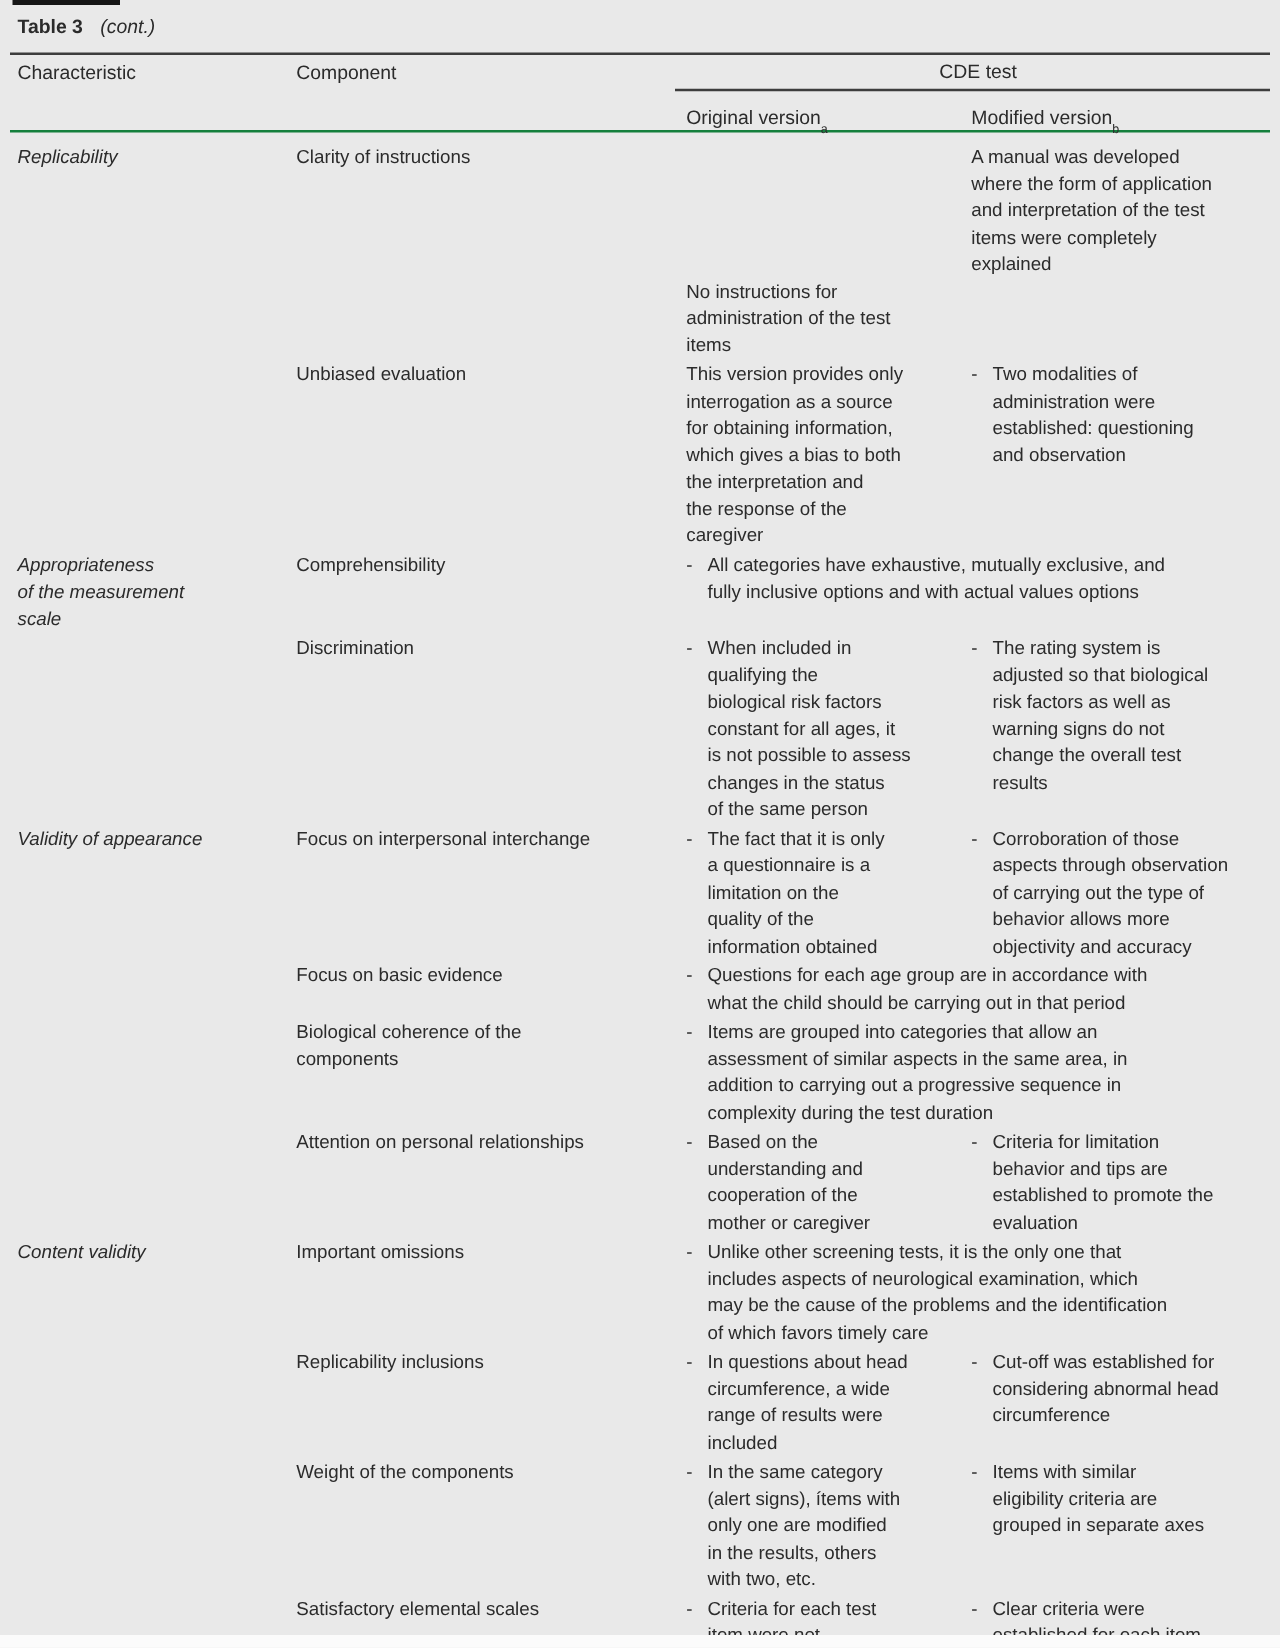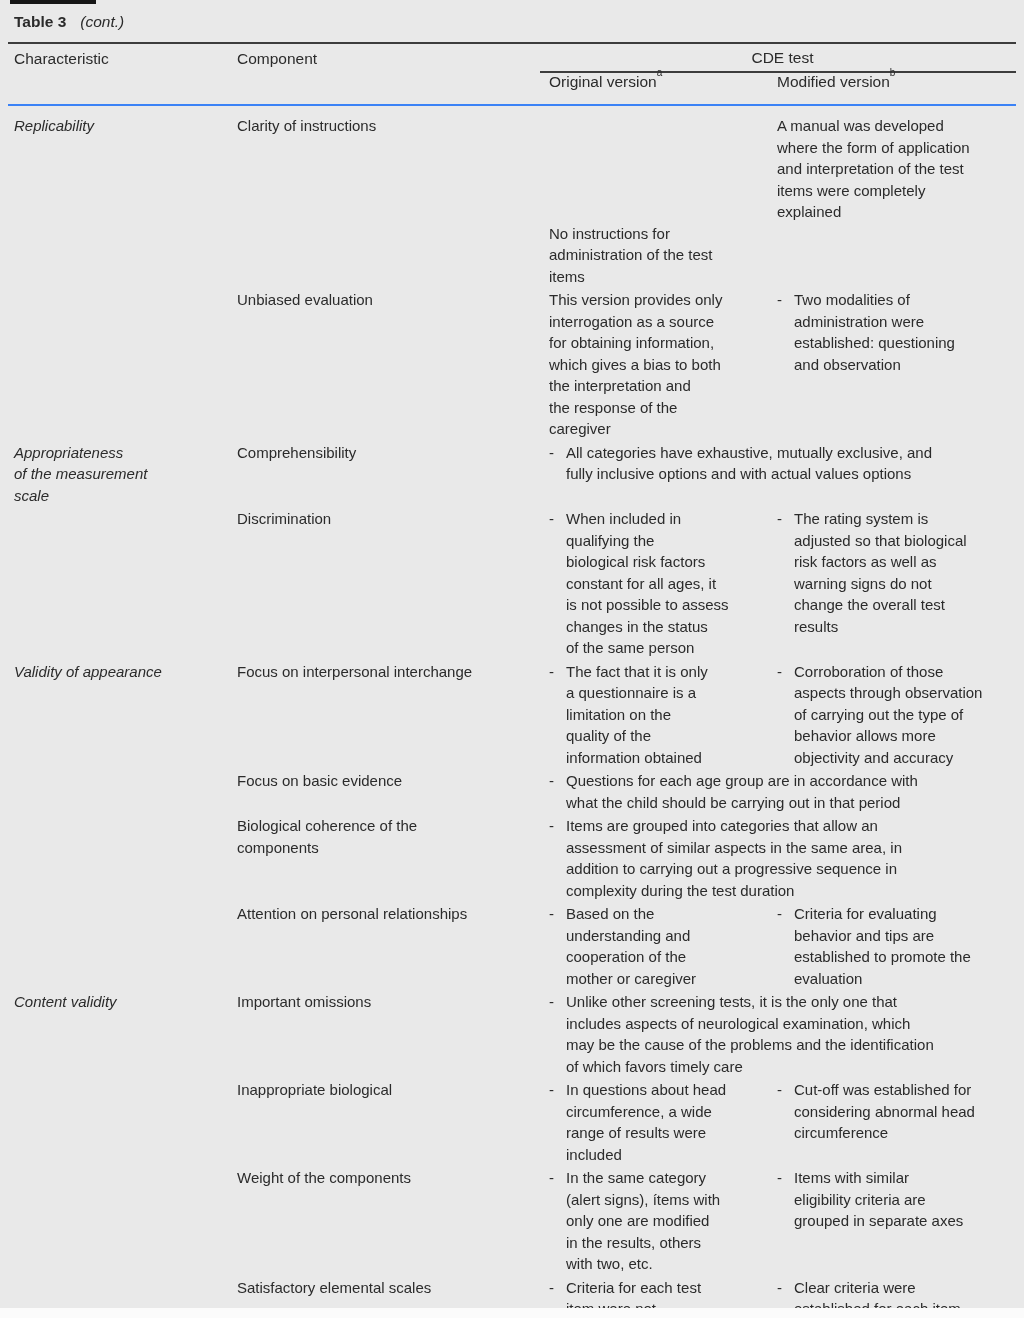--- a/index.html
+++ b/index.html
@@ -25,41 +25,41 @@
   .title-band {
     padding: 13px 0 0 6px;
     height: 44px;
     border-bottom: 2px solid #3d3d3d;
     display: flex; align-items: flex-start; gap: 14px;
   }
   .t-label { font-weight: bold; font-size: 15.5px; }
   .t-cont  { font-style: italic; font-size: 15.5px; }
   
   .header {
-    border-bottom: 2px solid #3b82f6;
+    border-bottom: 2px solid #15803d;
     padding-left: 6px;
   }
   .hrow1 {
     display: grid;
     grid-template-columns: 223px 312px 467px;
     height: 29px;
   }
   .hcell { font-size: 15.5px; display: flex; align-items: center; }
   .cde-cell {
     justify-content: center;
     border-bottom: 2px solid #3d3d3d;
     margin-left: -9px;
     padding-left: 9px;
   }
   .hrow2 {
     display: grid;
     grid-template-columns: 223px 312px 228px 239px;
     height: 31px;
   }
-  .hrow2 .hcell { align-items: flex-start; }
+  .hrow2 .hcell { align-items: flex-end; }
   sup { font-size: 10px; line-height: 0; vertical-align: super; }
   
   .tbody { padding: 9px 0 0 6px; }
   .section + .section { margin-top: 2px; }
   .row {
     display: grid;
     grid-template-columns: 223px 312px 228px 239px;
     align-items: start;
   }
   .row + .row { margin-top: 2px; }
@@ -227,42 +227,42 @@
           <div class="cell c2">Attention on personal relationships</div>
           <div class="cell c3 bcell">
             <span class="bullet">-</span>
             <span class="txt">Based on the
 understanding and
 cooperation of the
 mother or caregiver</span>
           </div>
           <div class="cell c4 bcell">
             <span class="bullet">-</span>
-            <span class="txt"><span>Criteria for evaluating
+            <span class="txt"><span>Criteria for limitation
 behavior and </span><span class="it">tips</span><span> are
 established to promote the
 evaluation</span></span>
           </div>
         </div>
       </div>
 
       <div class="section">
         <div class="row">
           <div class="cell c1">Content validity</div>
           <div class="cell c2">Important omissions</div>
           <div class="cell cspan bcell">
             <span class="bullet">-</span>
             <span class="txt">Unlike other screening tests, it is the only one that
 includes aspects of neurological examination, which
 may be the cause of the problems and the identification
 of which favors timely care</span>
           </div>
         </div>
         <div class="row">
-          <div class="cell c2">Inappropriate biological</div>
+          <div class="cell c2">Replicability inclusions</div>
           <div class="cell c3 bcell">
             <span class="bullet">-</span>
             <span class="txt">In questions about head
 circumference, a wide
 range of results were
 included</span>
           </div>
           <div class="cell c4 bcell">
             <span class="bullet">-</span>
             <span class="txt">Cut-off was established for

